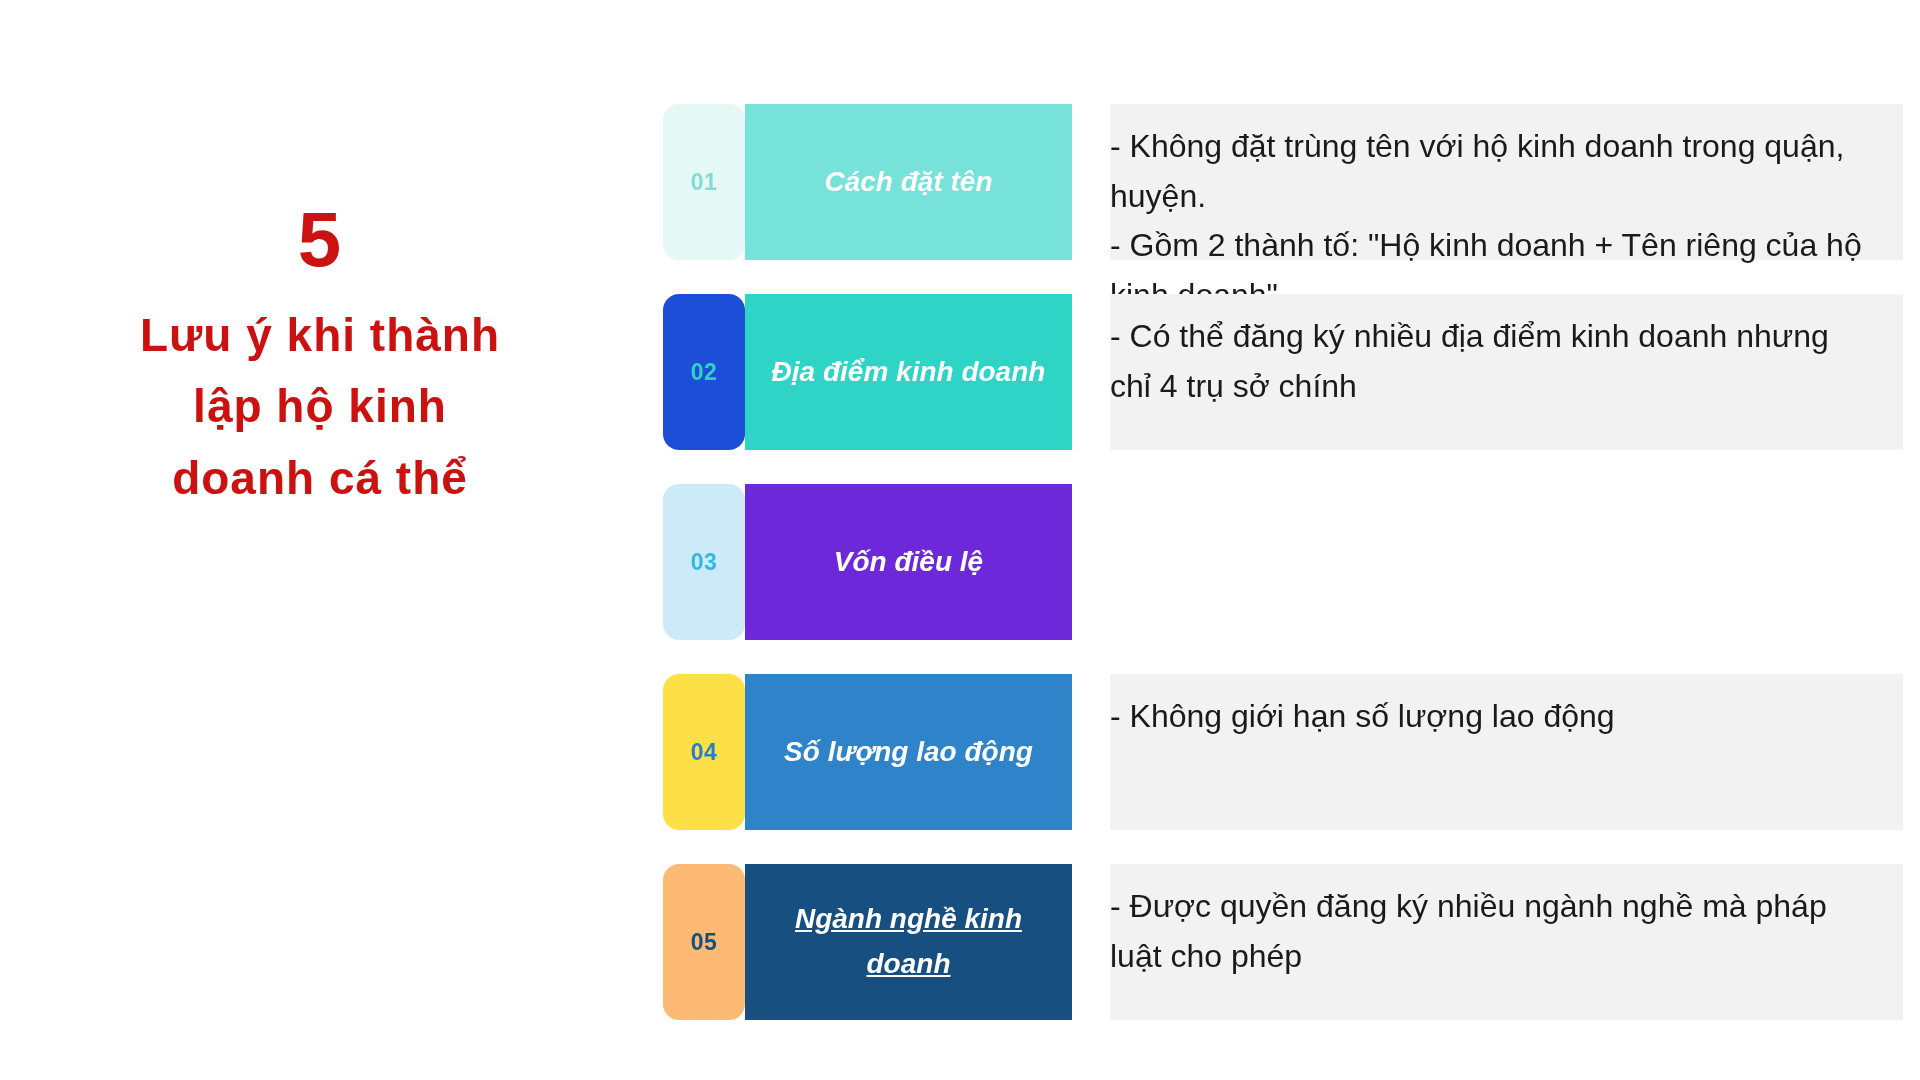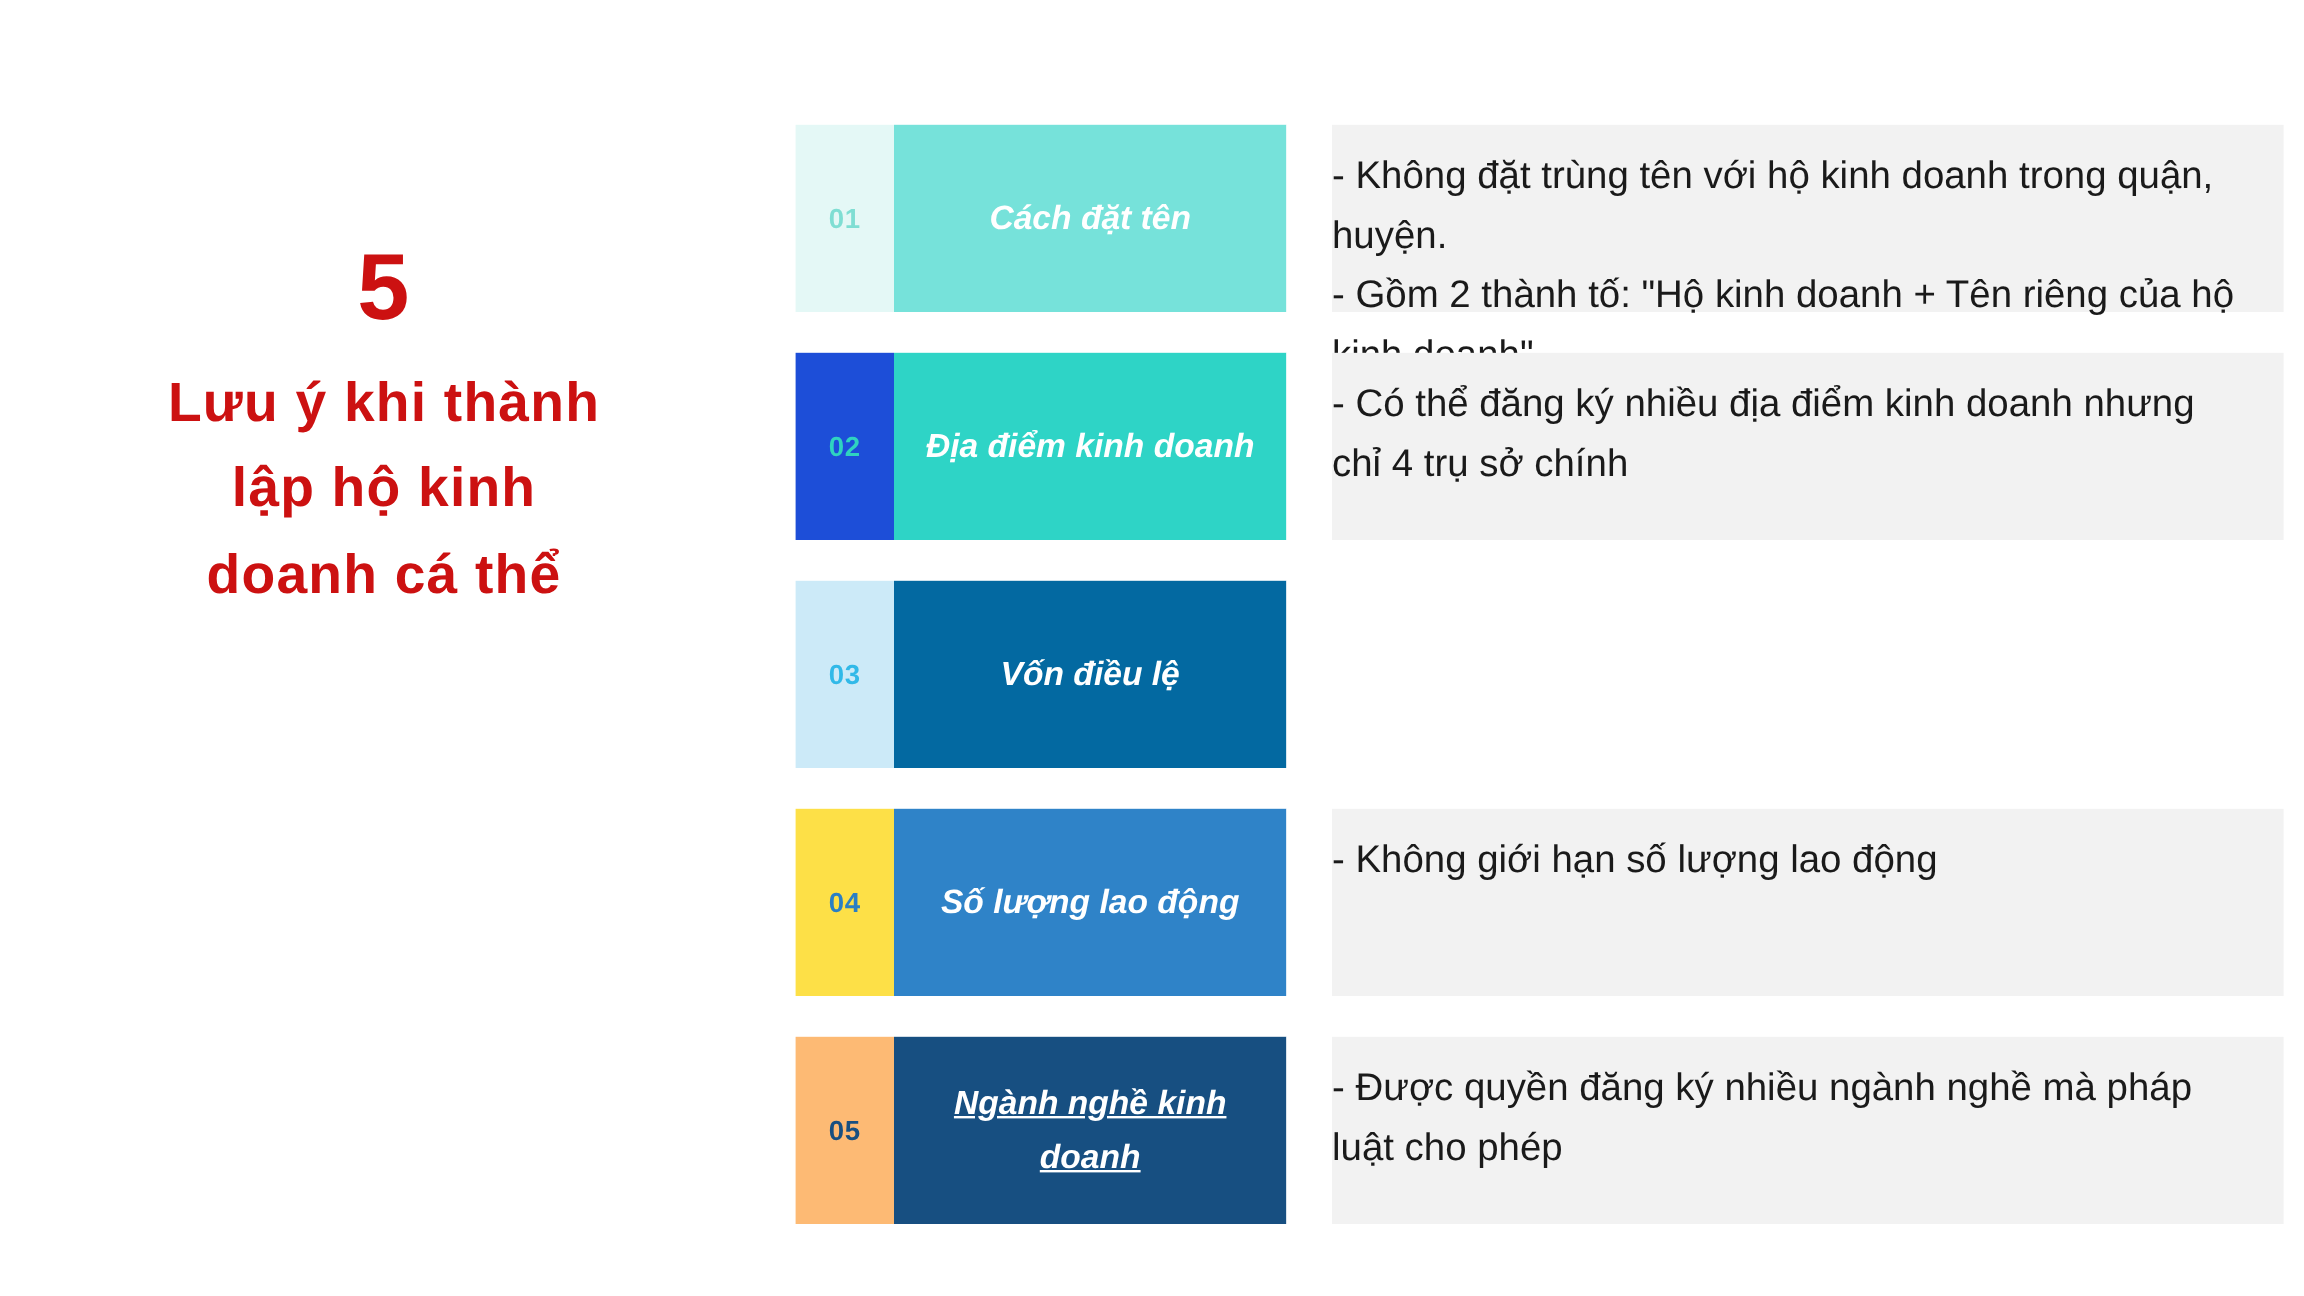--- a/index.html
+++ b/index.html
@@ -59,20 +59,21 @@
 
   .num-box {
     width: 82px;
     flex: 0 0 82px;
     display: flex;
     align-items: center;
     justify-content: center;
     font-size: 23px;
     font-weight: bold;
     letter-spacing: 0.5px;
+    border-radius: 16px;
   }
 
   .label-box {
     width: 327px;
     flex: 0 0 327px;
     display: flex;
     align-items: center;
     justify-content: center;
     text-align: center;
     color: #ffffff;
@@ -129,21 +130,21 @@
       <div class="num-box" style="background: #1d4ed8; color: rgb(47, 211, 192);">02</div>
       <div class="label-box" style="background: rgb(46, 212, 198);">Địa điểm kinh doanh</div>
       <div class="gap"></div>
       <div class="desc-box">
         <div class="desc-inner">- Có thể đăng ký nhiều địa điểm kinh doanh nhưng chỉ 4 trụ sở chính</div>
       </div>
     </div>
 
     <div class="row">
       <div class="num-box" style="background: rgb(204, 234, 248); color: rgb(49, 185, 232);">03</div>
-      <div class="label-box" style="background: #0369a1;">Vốn điều lệ</div>
+      <div class="label-box" style="background: #6d28d9;">Vốn điều lệ</div>
       <div class="gap"></div>
     </div>
 
     <div class="row">
       <div class="num-box" style="background: #fde047; color: rgb(42, 127, 196);">04</div>
       <div class="label-box" style="background: rgb(47, 131, 200);">Số lượng lao động</div>
       <div class="gap"></div>
       <div class="desc-box">
         <div class="desc-inner">- Không giới hạn số lượng lao động</div>
       </div>

